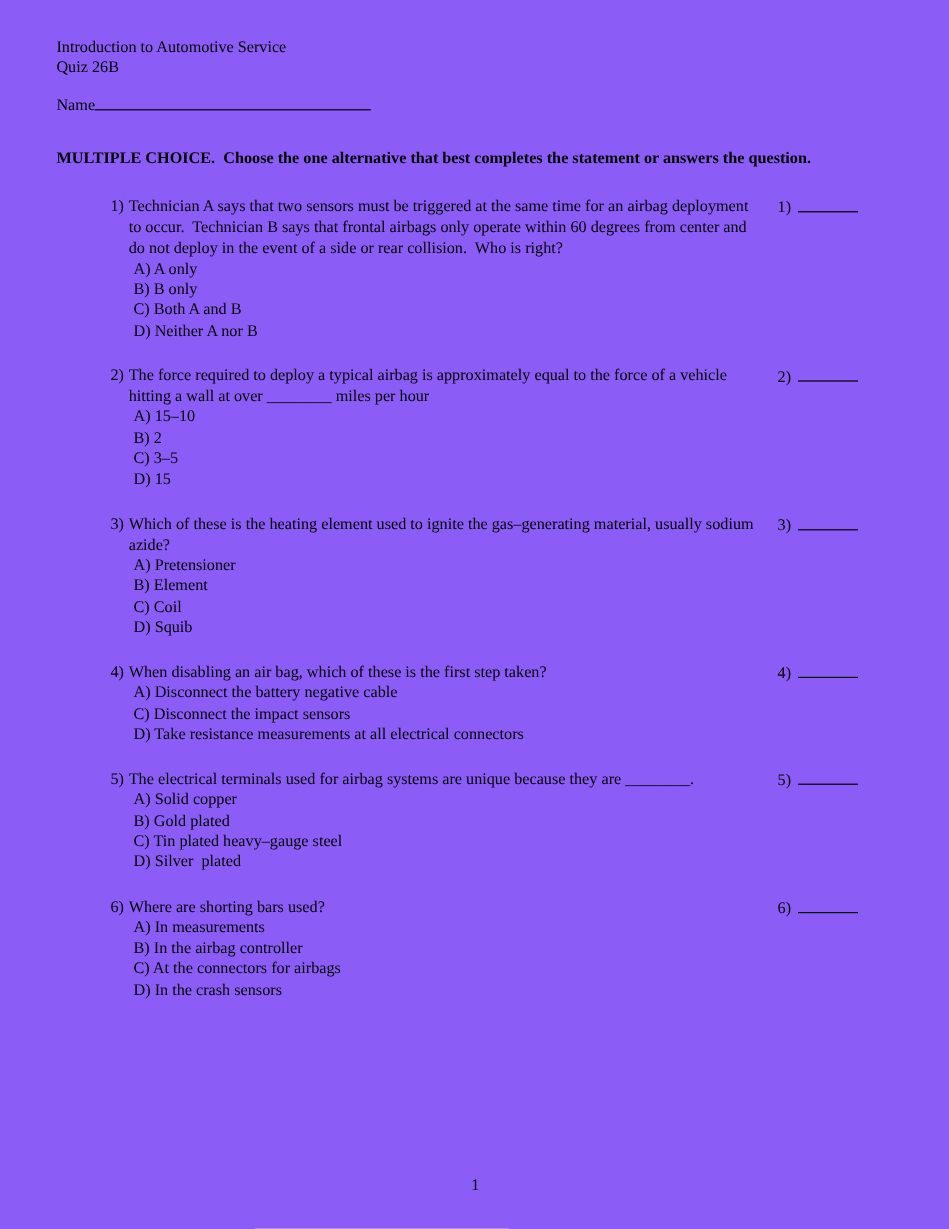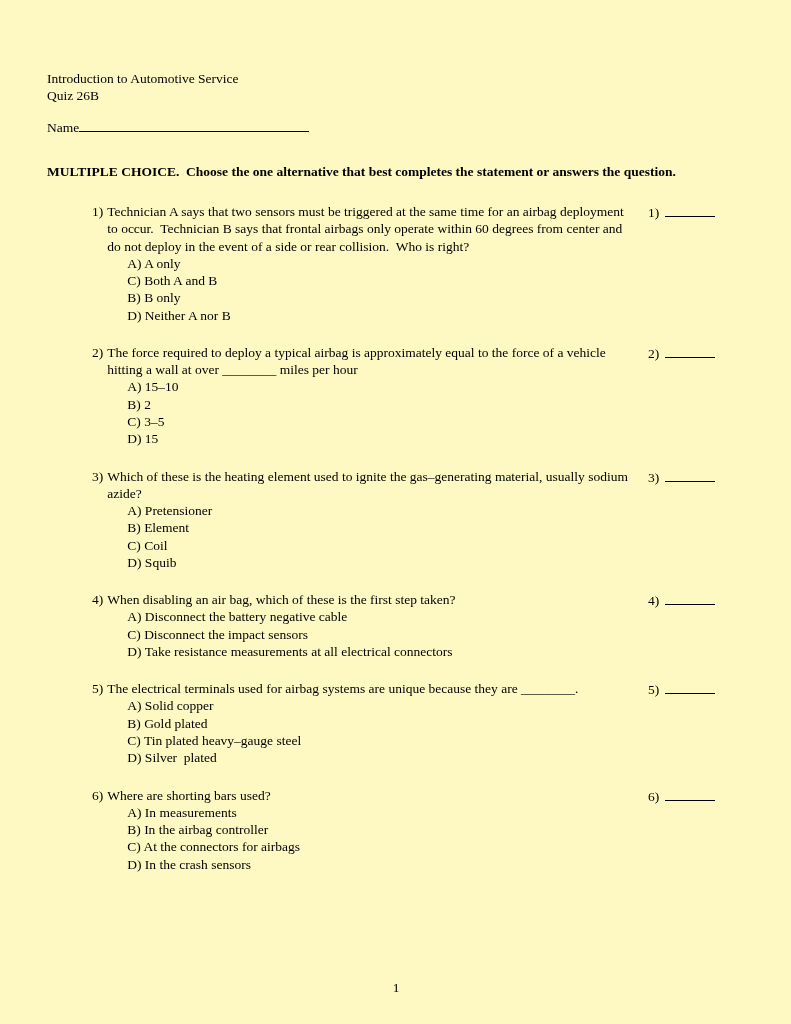--- a/index.html
+++ b/index.html
@@ -6,22 +6,22 @@
   html, body { background: #ffffff; }
   body {
     font-family: "Liberation Serif", "DejaVu Serif", serif;
     color: #000000;
     -webkit-font-smoothing: antialiased;
   }
   .page {
     width: 791px;
     min-height: 1024px;
     margin: 0 auto;
-    background: #fef9c3;
-    padding: 70px 46px 28px 47px;
+    background: #8b5cf6;
+    padding: 30px 46px 28px 47px;
     display: flex;
     flex-direction: column;
     font-size: 13.5px;
     line-height: 1.28;
   }
   .header-block { margin-bottom: 13px; }
   .header-line { font-size: 13.5px; }
   .name-row { margin-bottom: 27px; }
   .name-line {
     display: inline-block;
@@ -49,21 +49,21 @@
   }
   .q-num {
     flex: 0 0 auto;
     padding-right: 4px;
   }
   .q-body { flex: 1; }
   .q-text {
     white-space: pre-wrap;
     max-width: 562px;
   }
-  .choices { margin-left: 20px; }
+  .choices { margin-left: 4px; }
   .choice { white-space: pre-wrap; }
   .q-answer {
     flex: 0 0 auto;
     width: 113px;
     padding-left: 16px;
     white-space: nowrap;
     text-align: left;
   }
   .answer-blank {
     display: inline-block;
@@ -97,22 +97,22 @@
   <div class="instructions">MULTIPLE CHOICE.  Choose the one alternative that best completes the statement or answers the question.</div>
 
   <div id="questions">
   <div class="question">
     <div class="q-left">
       <span class="q-num">1)</span>
       <div class="q-body">
         <div class="q-text">Technician A says that two sensors must be triggered at the same time for an airbag deployment to occur.  Technician B says that frontal airbags only operate within 60 degrees from center and do not deploy in the event of a side or rear collision.  Who is right?</div>
         <div class="choices">
           <div class="choice">A) A only</div>
+          <div class="choice">B) B only</div>
           <div class="choice">C) Both A and B</div>
-          <div class="choice">B) B only</div>
           <div class="choice">D) Neither A nor B</div>
         </div>
       </div>
     </div>
     <div class="q-answer">
       <span>1)</span><span class="answer-blank"></span>
     </div>
   </div>
 
   <div class="question">

